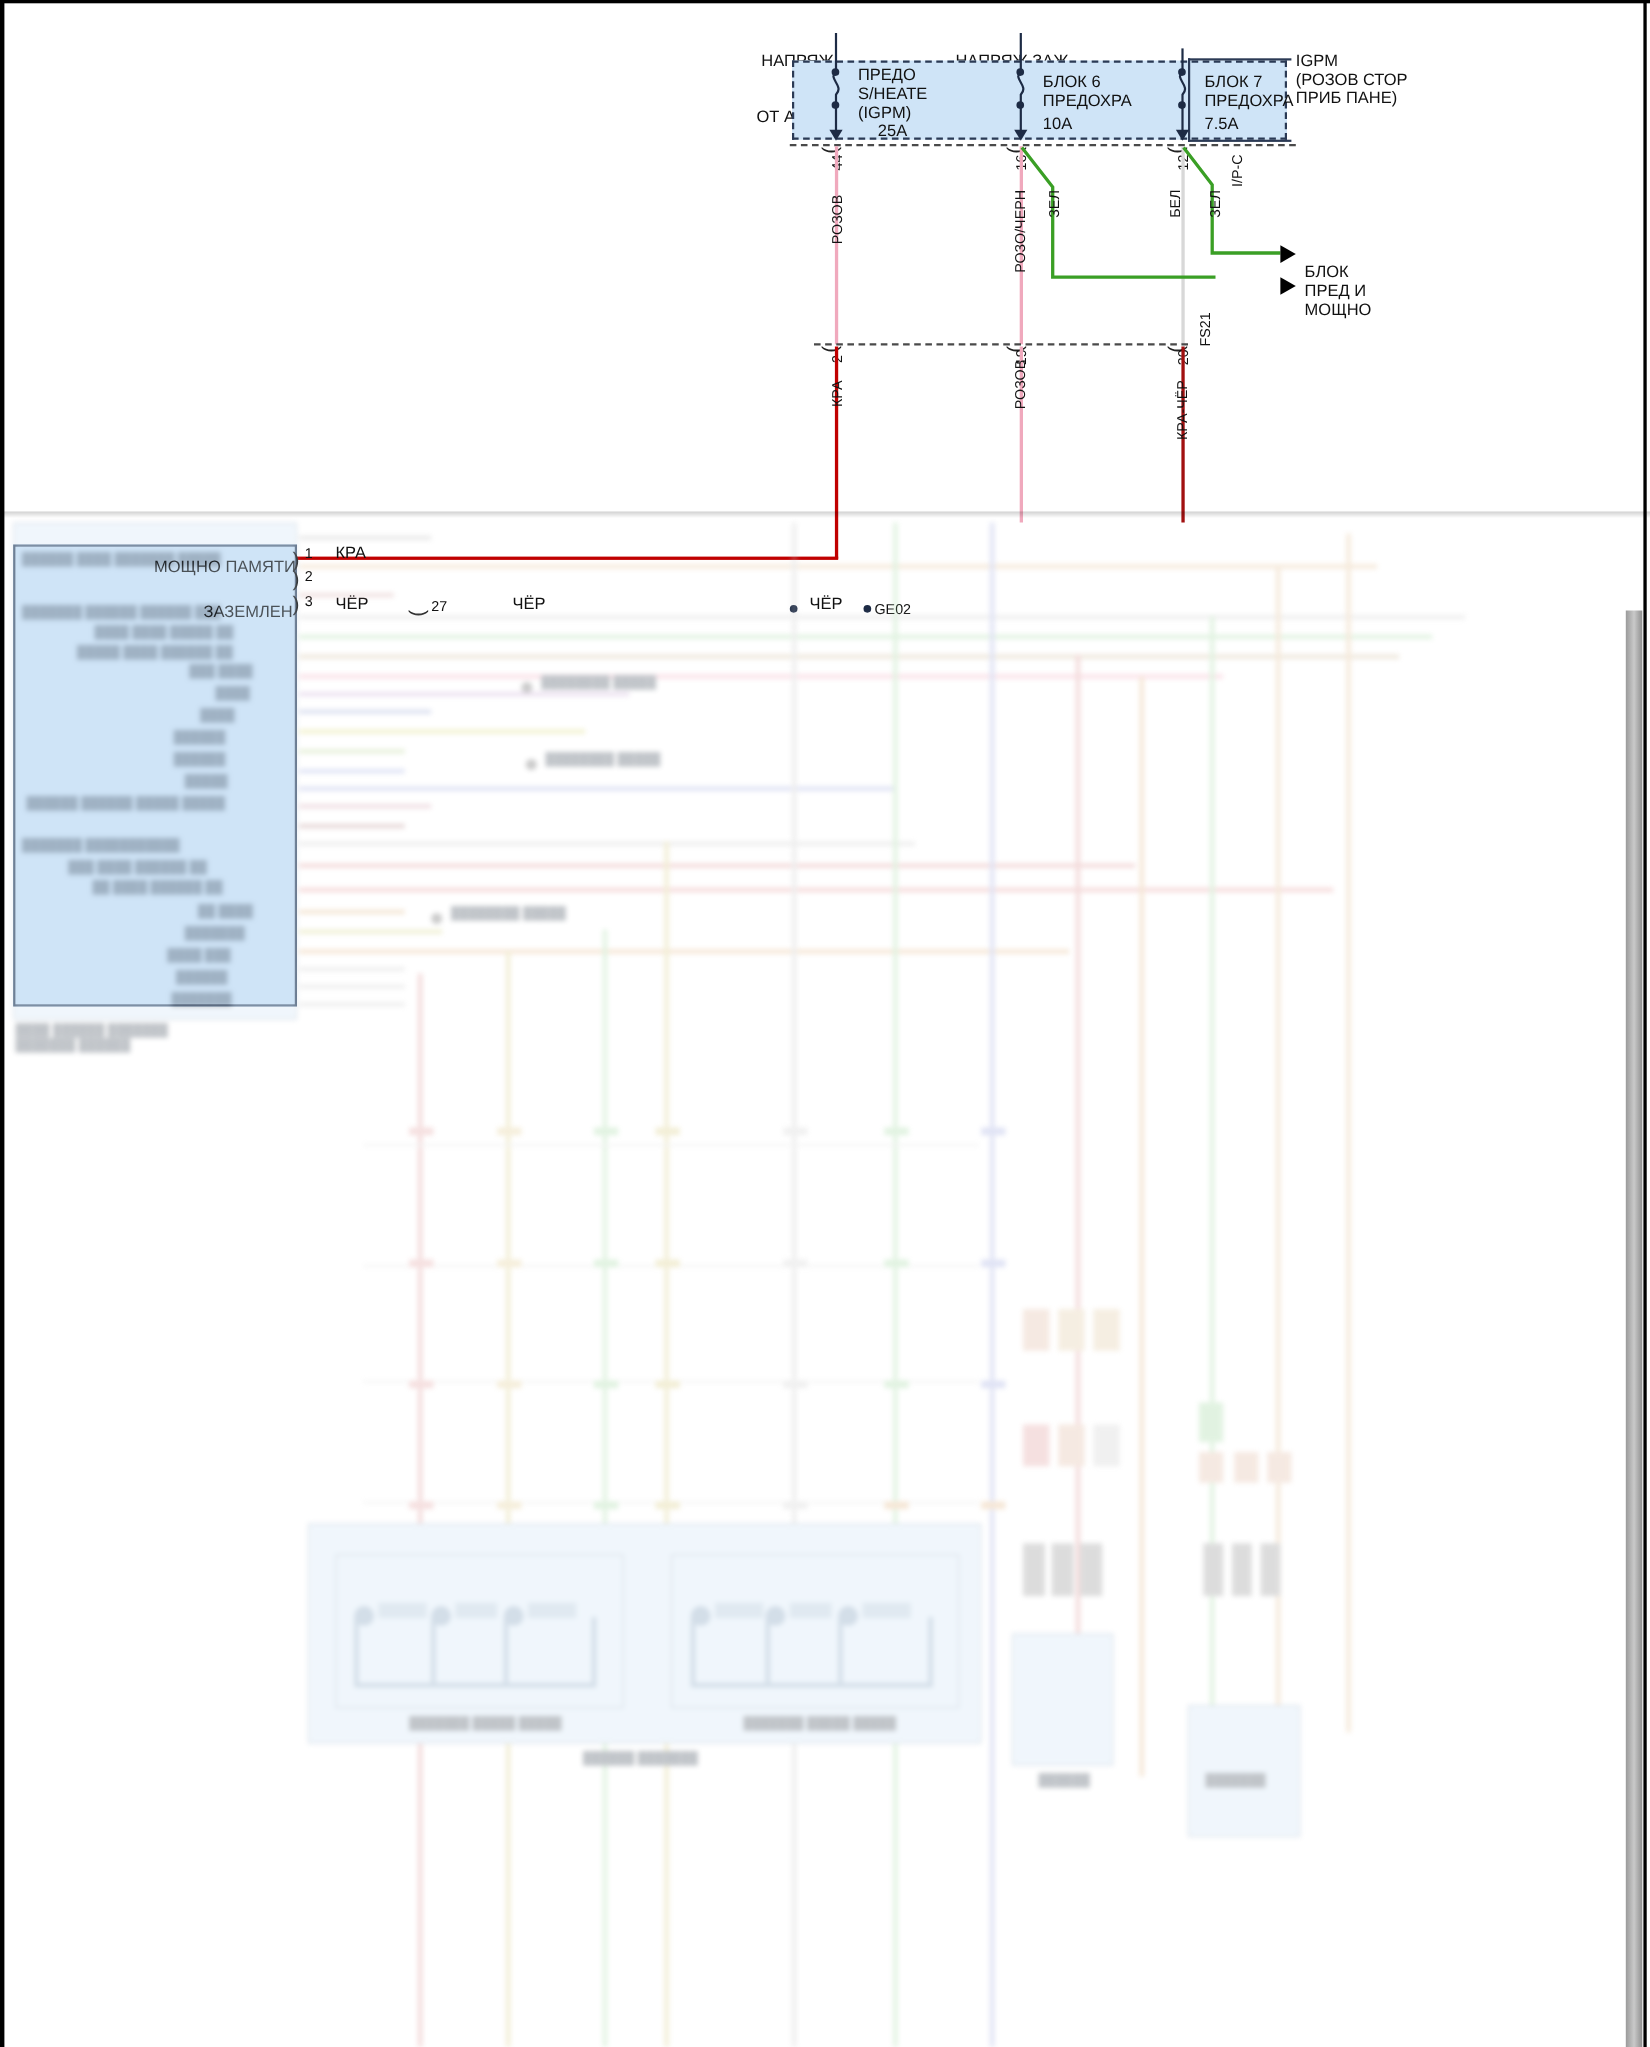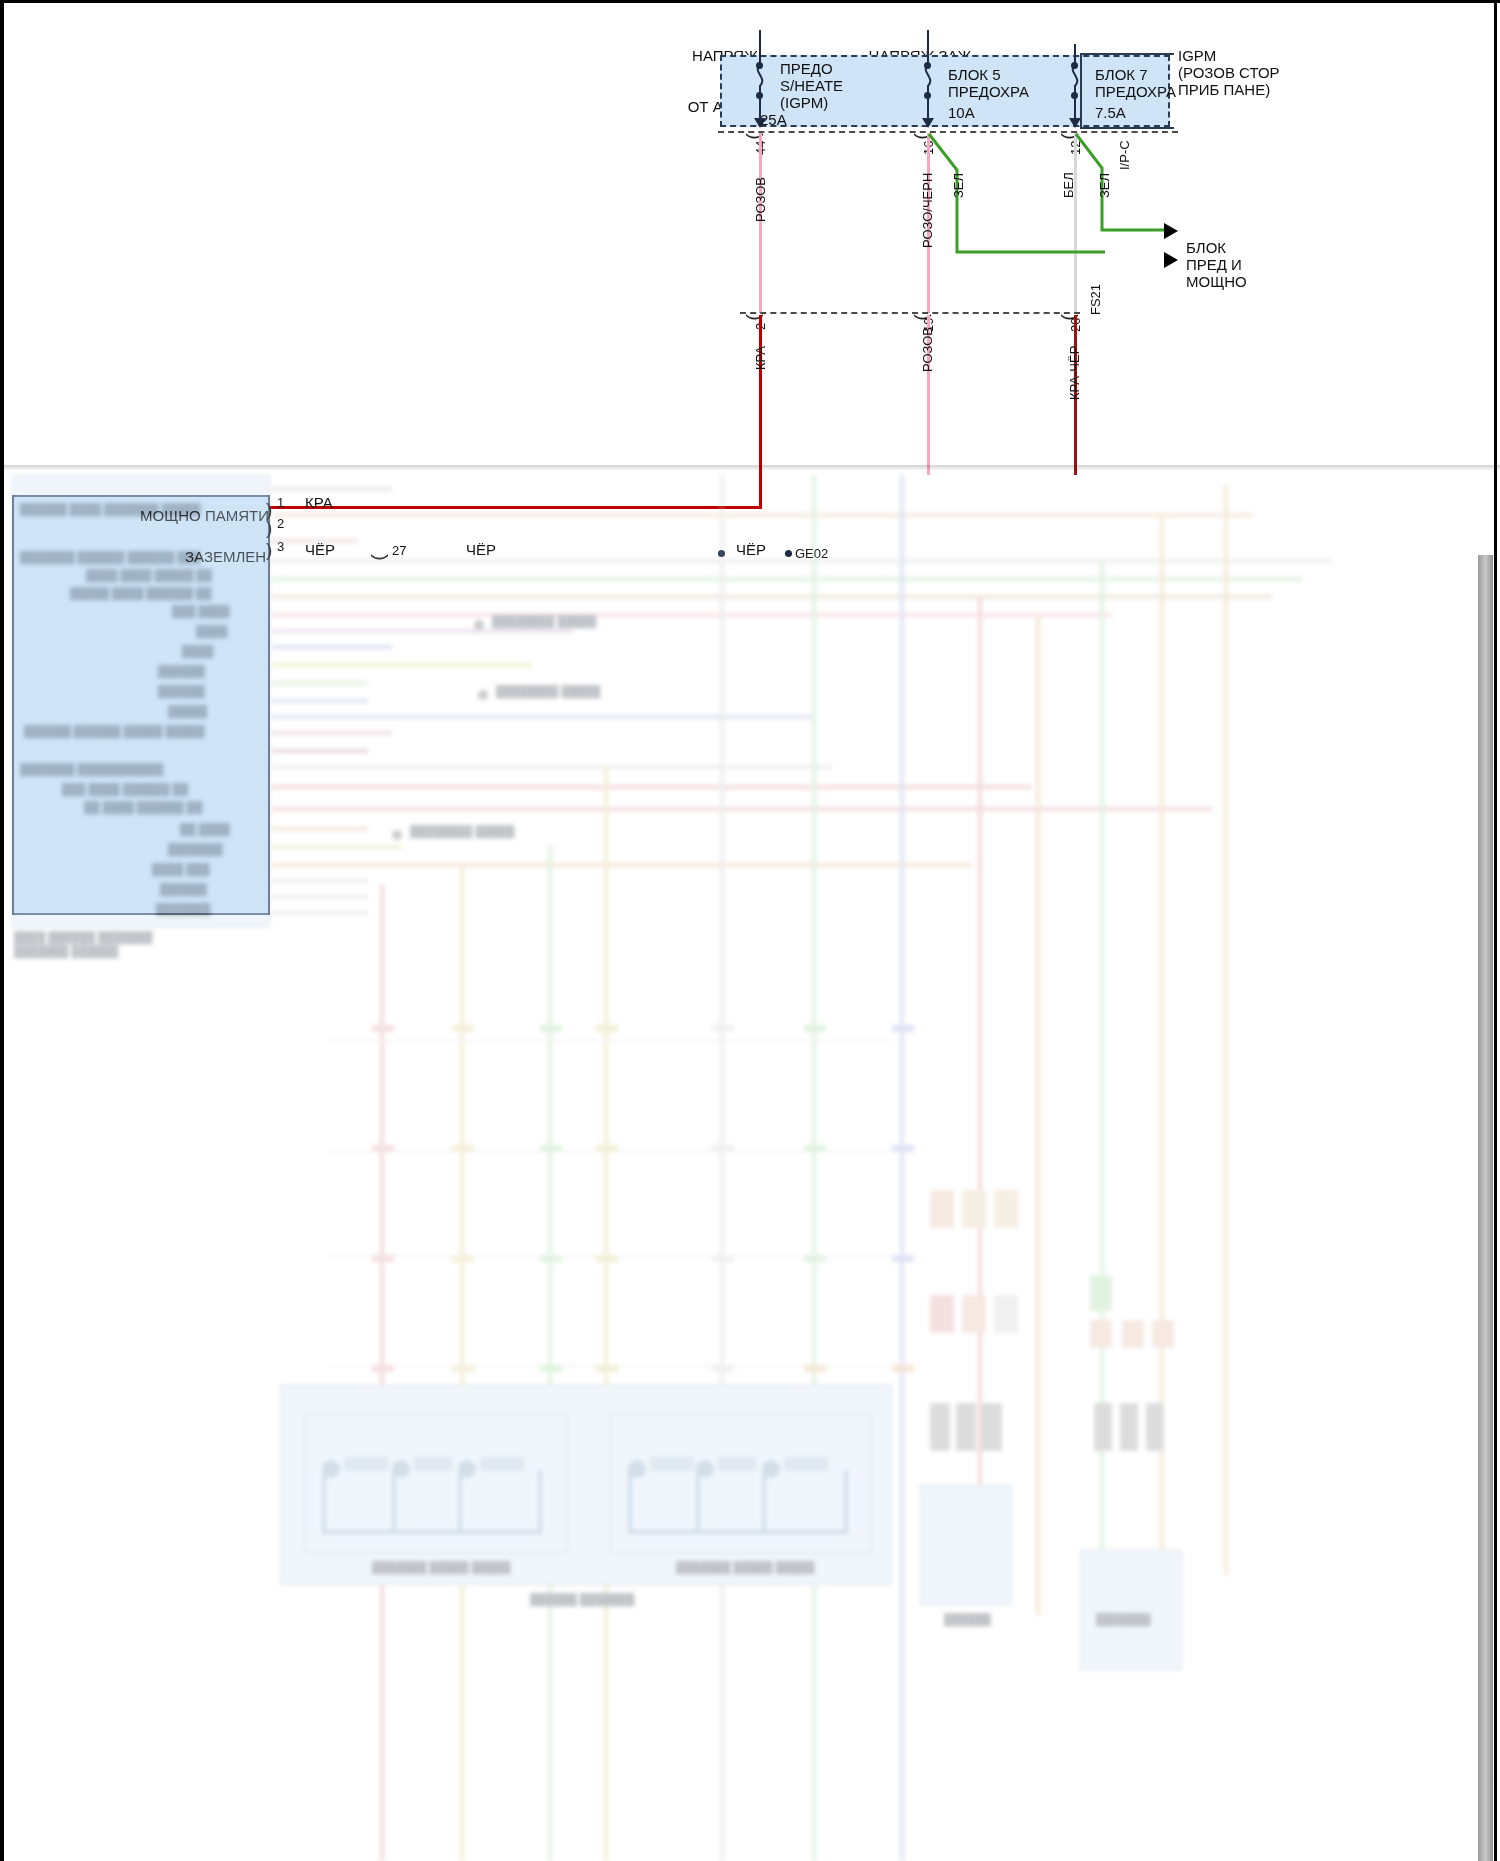--- a/index.html
+++ b/index.html
@@ -169,32 +169,32 @@
   <svg class="fuse-sq" style="left:748px; top:66px;" width="24" height="28" viewBox="0 0 24 28">
     <path d="M12 0 C4 5, 20 12, 12 20 L12 28" fill="none" stroke="#1d2b45" stroke-width="2"></path>
   </svg>
   <div class="dot" style="left:756px; top:92px;"></div>
   <div class="w wv w-dkblue" style="left:759px; top:96px; height:24px;"></div>
   <div class="arrow-down" style="left:754px; top:118px;"></div>
 
   <div class="lbl" style="left:780px; top:60px;">ПРЕДО</div>
   <div class="lbl" style="left:780px; top:77px;">S/HEATE</div>
   <div class="lbl" style="left:780px; top:94px;">(IGPM)</div>
-  <div class="lbl" style="left:760px; top:111px;">25A</div>
+  <div class="lbl" style="left:798px; top:111px;">25A</div>
 
   <div class="w wv w-dkblue" style="left:927px; top:30px; height:33px;"></div>
   <div class="dot" style="left:924px; top:62px;"></div>
   <svg class="fuse-sq" style="left:916px; top:66px;" width="24" height="28" viewBox="0 0 24 28">
     <path d="M12 0 C4 5, 20 12, 12 20 L12 28" fill="none" stroke="#1d2b45" stroke-width="2"></path>
   </svg>
   <div class="dot" style="left:924px; top:92px;"></div>
   <div class="w wv w-dkblue" style="left:927px; top:96px; height:24px;"></div>
   <div class="arrow-down" style="left:922px; top:118px;"></div>
 
-  <div class="lbl" style="left:948px; top:66px;">БЛОК 5</div>
+  <div class="lbl" style="left:948px; top:66px;">БЛОК 6</div>
   <div class="lbl" style="left:948px; top:83px;">ПРЕДОХРА</div>
   <div class="lbl" style="left:948px; top:104px;">10A</div>
 
   <div class="w wv w-dkblue" style="left:1074px; top:44px; height:19px;"></div>
   <div class="dot" style="left:1071px; top:62px;"></div>
   <svg class="fuse-sq" style="left:1063px; top:66px;" width="24" height="28" viewBox="0 0 24 28">
     <path d="M12 0 C4 5, 20 12, 12 20 L12 28" fill="none" stroke="#1d2b45" stroke-width="2"></path>
   </svg>
   <div class="dot" style="left:1071px; top:92px;"></div>
   <div class="w wv w-dkblue" style="left:1074px; top:96px; height:24px;"></div>

